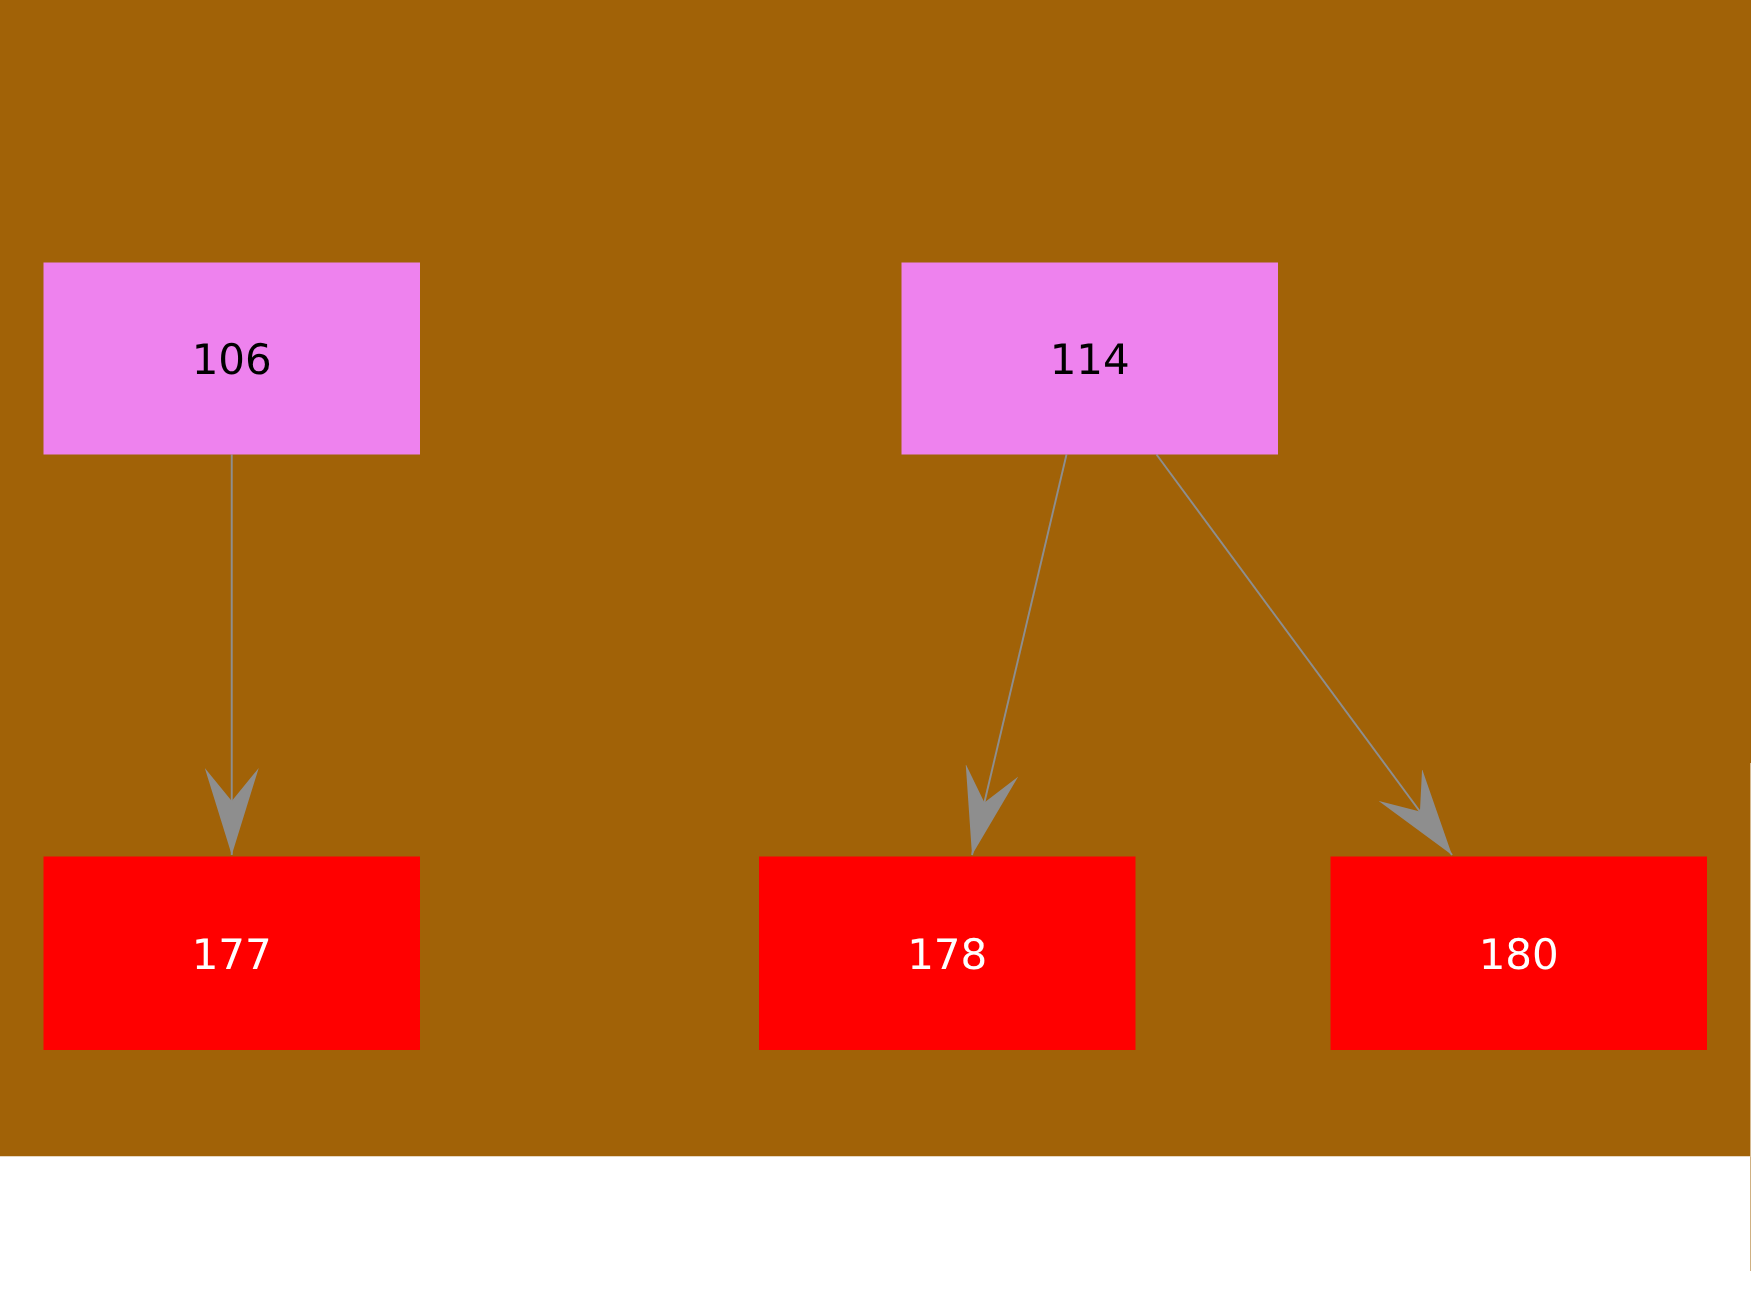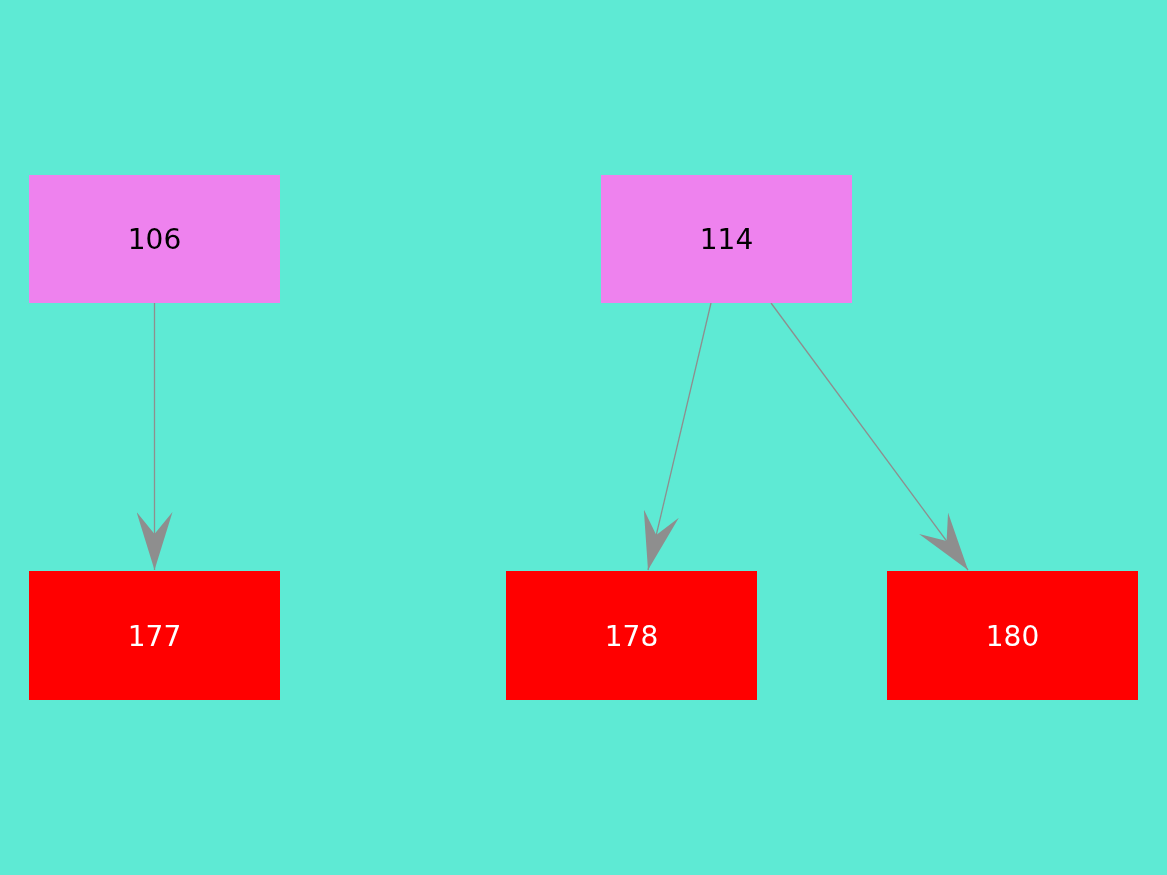--- a/index.html
+++ b/index.html
@@ -3,22 +3,22 @@
 <meta charset="utf-8">
 <style>
   html, body {
     margin: 0;
     padding: 0;
     background: #ffffff;
   }
   .canvas {
     position: relative;
     width: 1167px;
-    height: 875px;
-    background: #5eead4;
+    height: 771px;
+    background: #a16207;
     overflow: hidden;
   }
   svg text {
     font-family: "DejaVu Sans", sans-serif;
     font-size: 28px;
   }
   svg line {
     stroke-width: 1.3;
     fill: none;
   }

